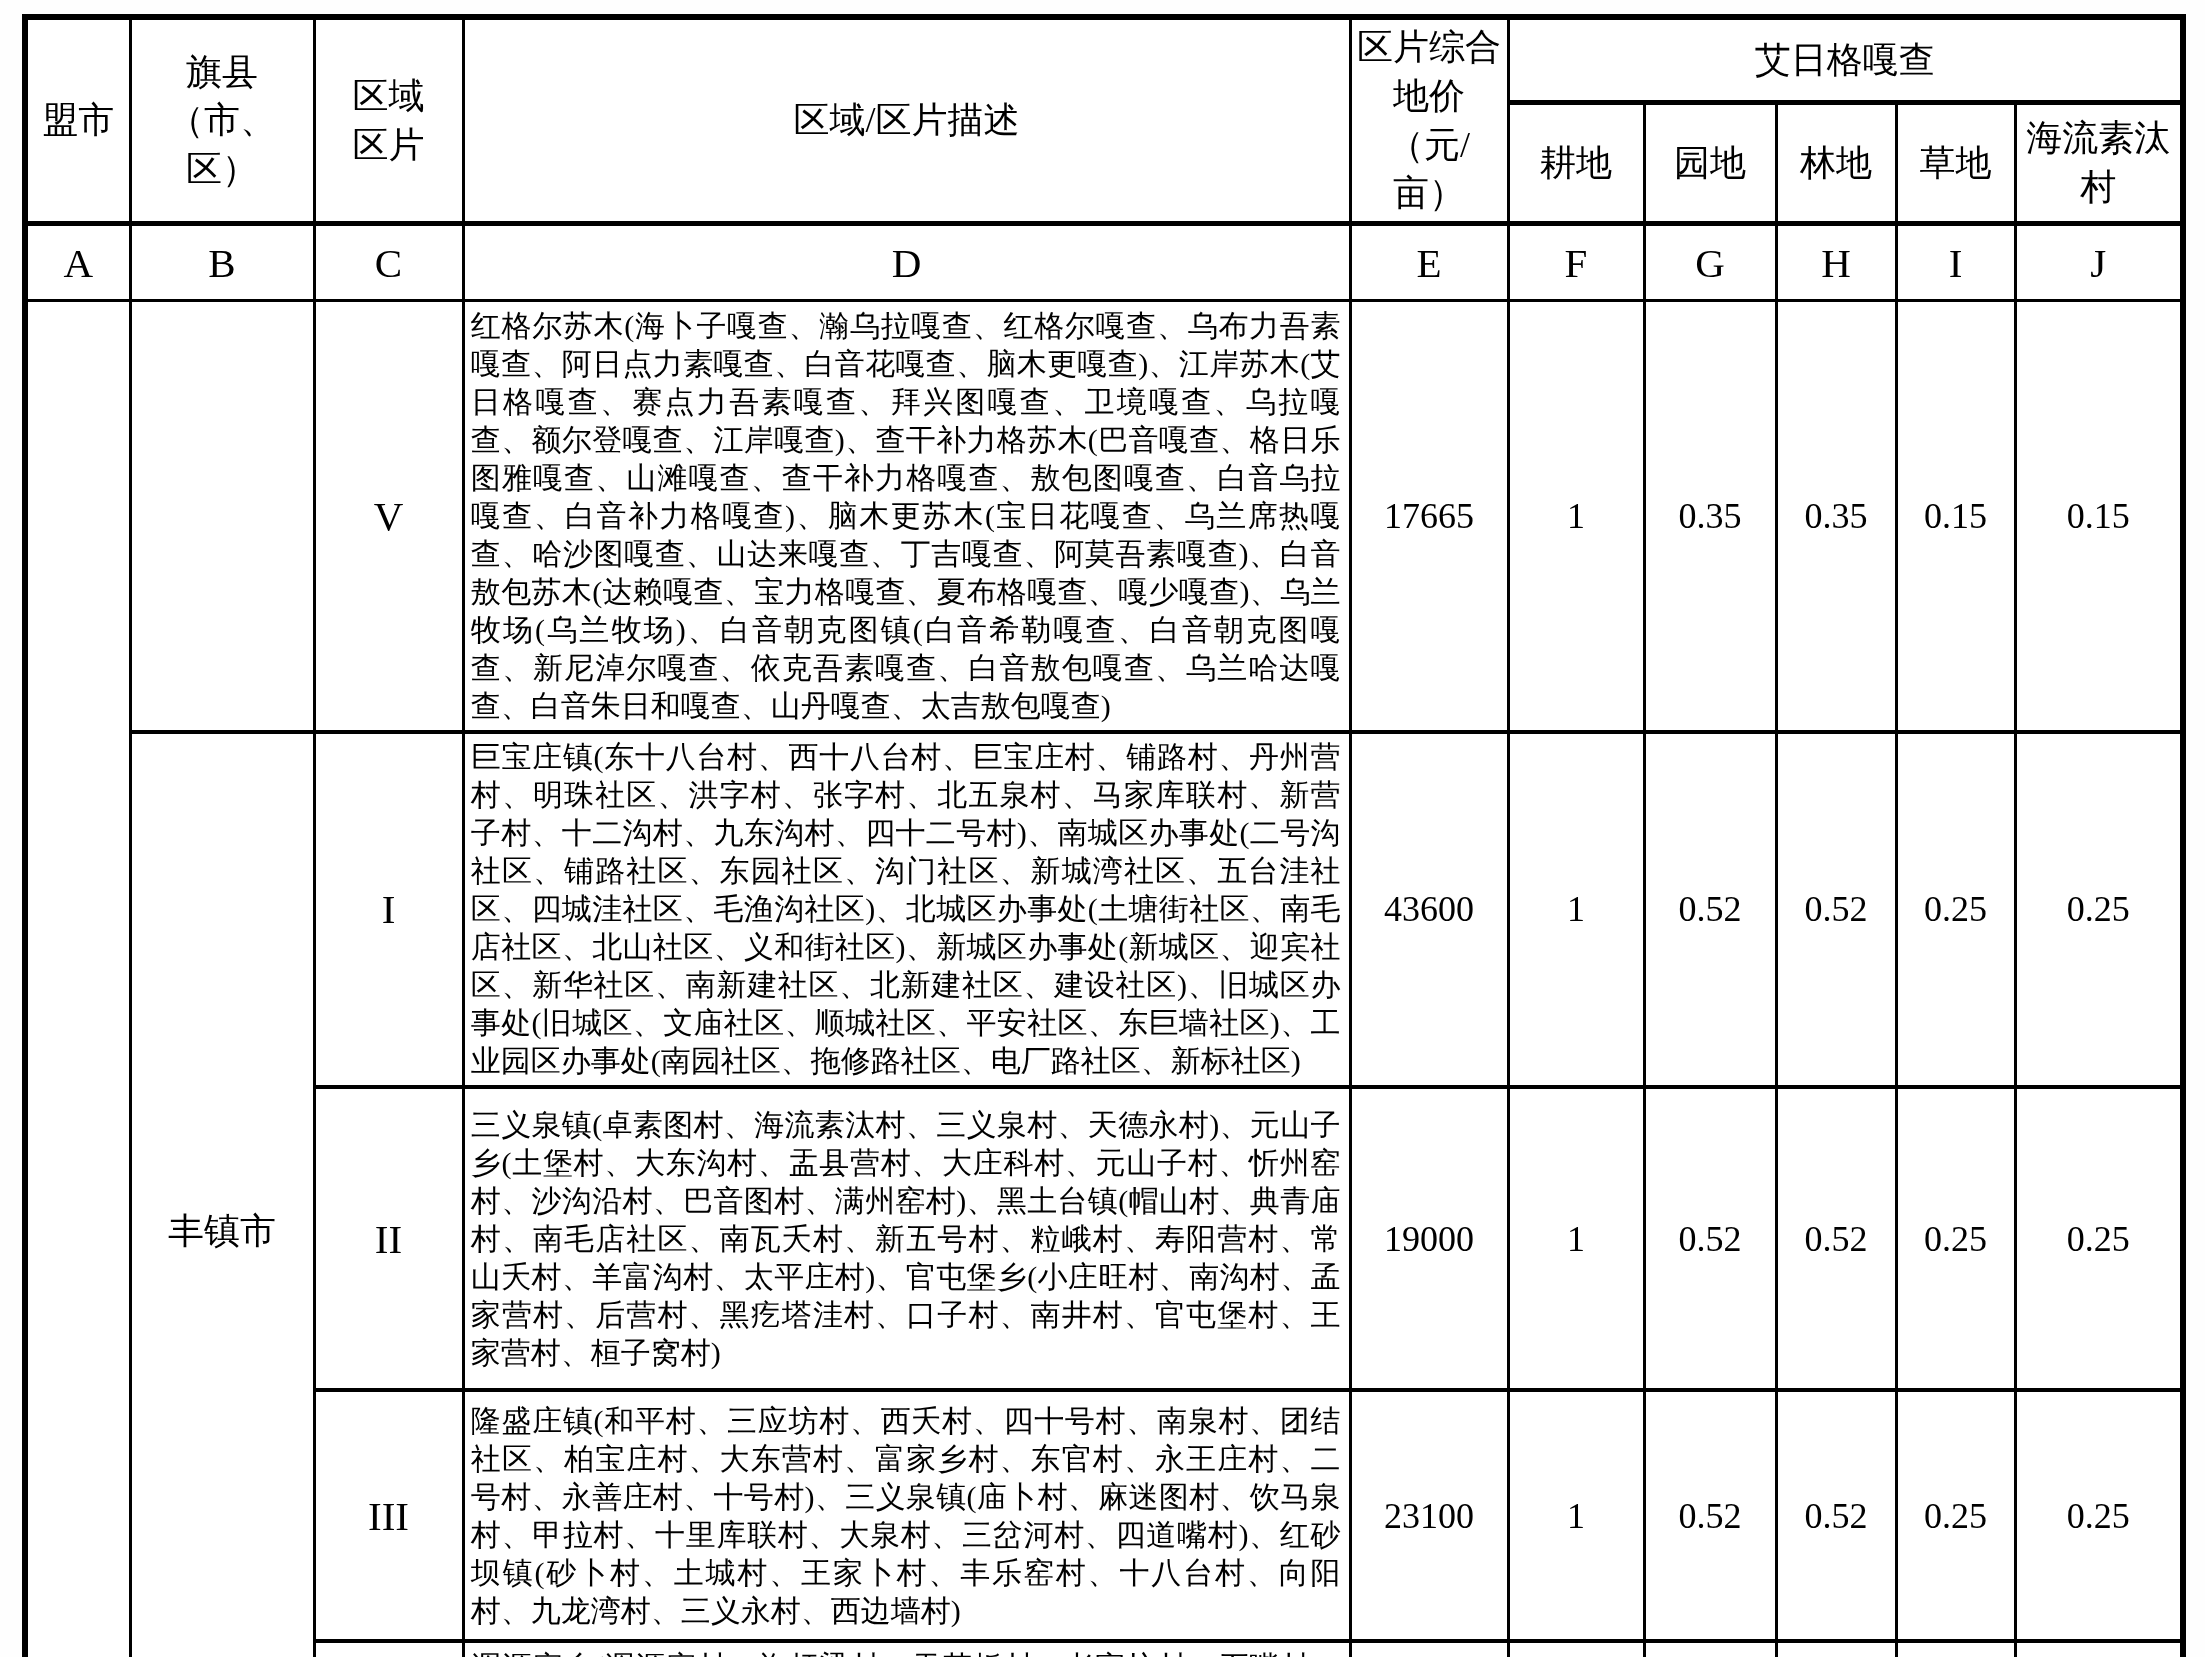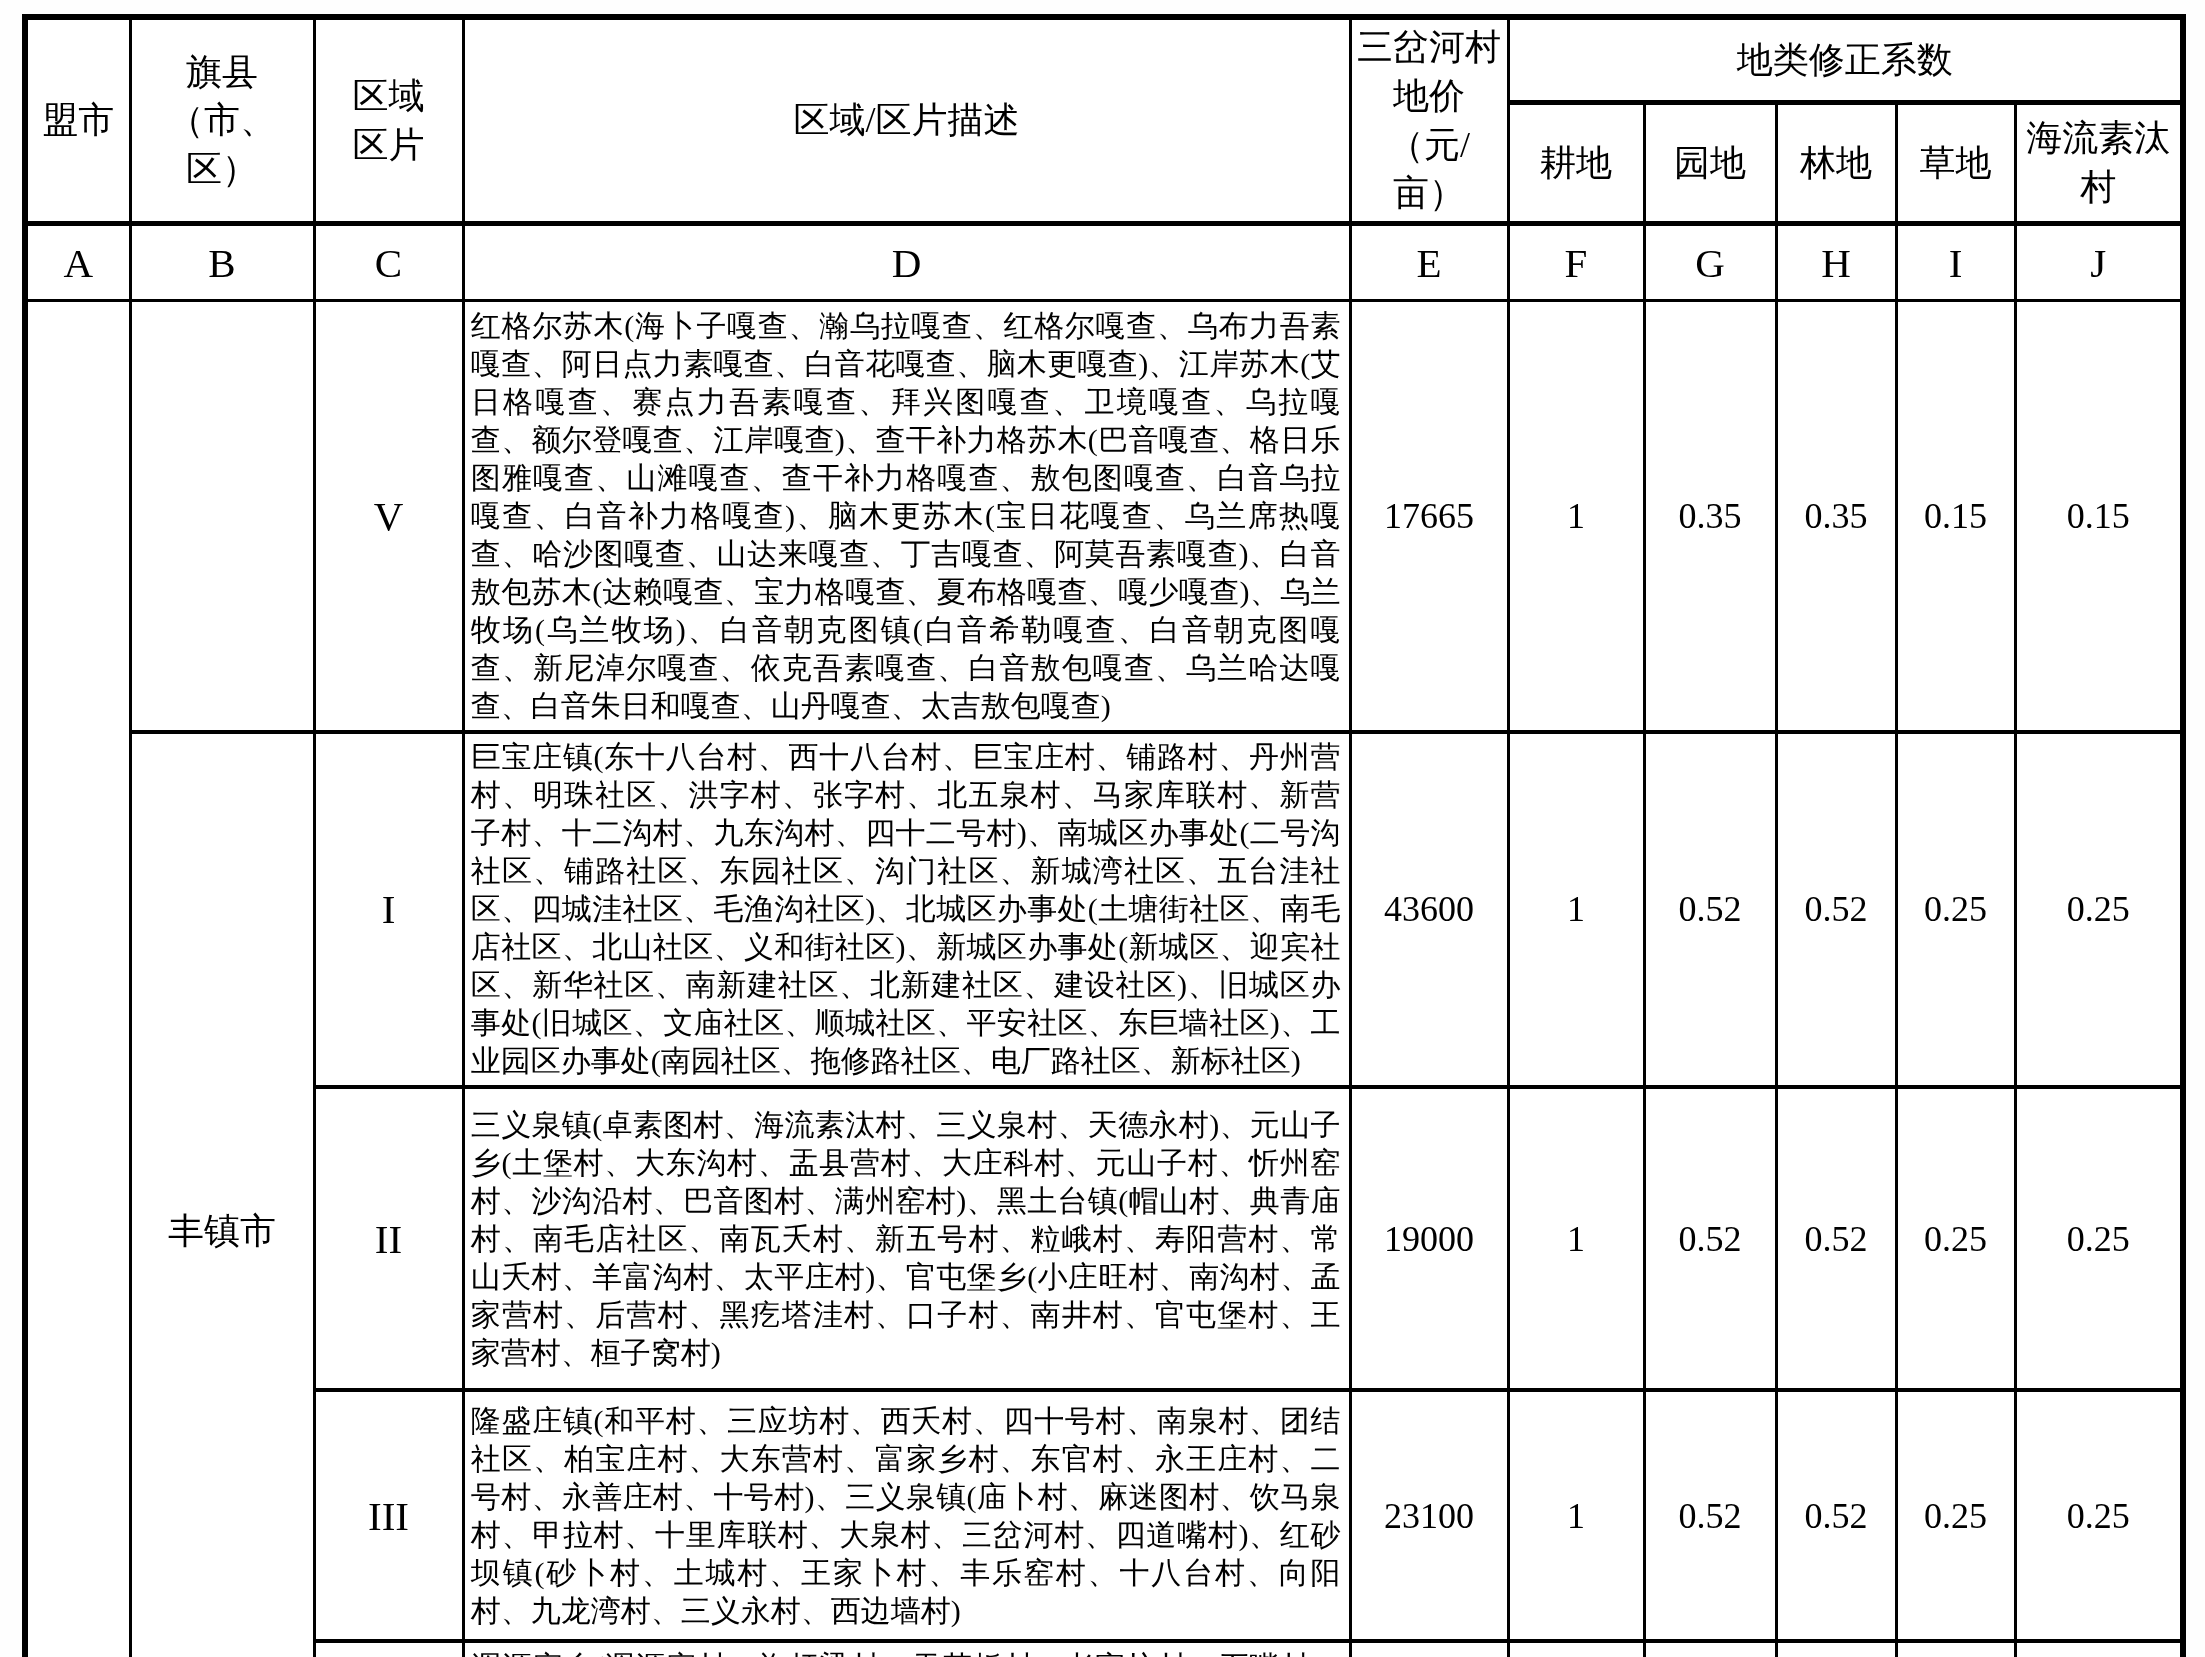--- a/index.html
+++ b/index.html
@@ -97,24 +97,24 @@
     </colgroup>
 
     <tbody>
         <tr class="h1" style="height:76px">
       <td class="hc" rowspan="2">盟市</td>
       <td class="hc" rowspan="2">旗县
 （市、区）</td>
       <td class="hc" rowspan="2">区域
 区片</td>
       <td class="hc" rowspan="2">区域/区片描述</td>
-      <td class="hc" rowspan="2">三岔河村
+      <td class="hc" rowspan="2">区片综合
 地价
 （元/亩）</td>
-      <td class="hc" colspan="5">地类修正系数</td>
+      <td class="hc" colspan="5">艾日格嘎查</td>
     </tr>
 
     <tr class="h2" style="height:78px">
       <td class="hc">耕地</td>
       <td class="hc">园地</td>
       <td class="hc">林地</td>
       <td class="hc">草地</td>
       <td class="hc">海流素汰村</td>
     </tr>
 

